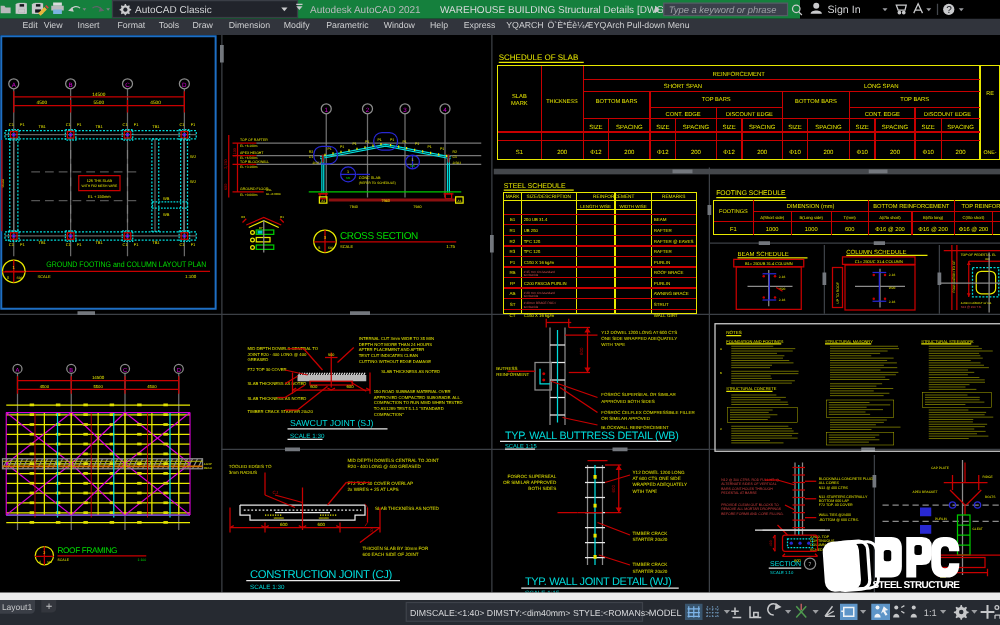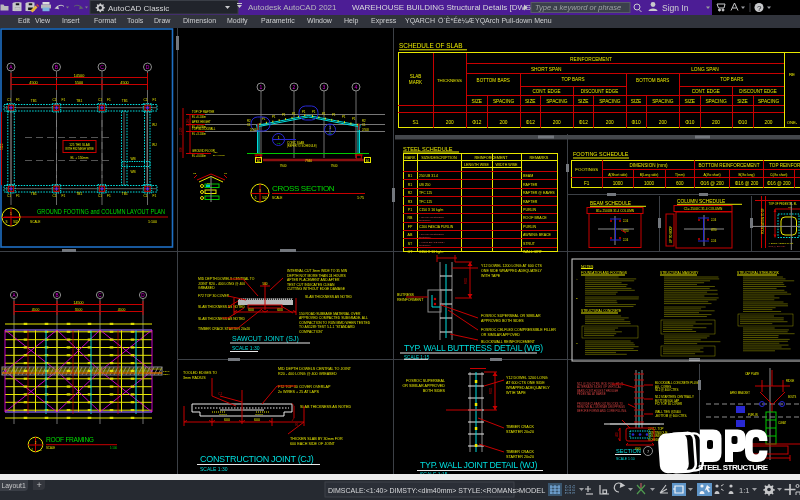--- a/index.html
+++ b/index.html
@@ -1,17 +1,17 @@
 <!DOCTYPE html>
 <html><head><meta charset="utf-8">
 <style>
 html,body{margin:0;padding:0;background:#000;}
 *{box-sizing:border-box;}
 #app{position:relative;width:800px;height:500px;overflow:hidden;background:#000;font-family:"Liberation Sans",sans-serif;}
-#titlebar{position:absolute;left:0;top:0;width:712px;height:15px;background:#4c1d95;color:#c9cacc;}
+#titlebar{position:absolute;left:0;top:0;width:640px;height:15px;background:#15803d;color:#c9cacc;}
 #menubar{position:absolute;left:0;top:15px;width:800px;height:13px;background:#31343c;color:#cfd0d2;font-size:7px;}
 #menubar span{display:inline-block;vertical-align:top;margin-top:2px;}
 #canvas{position:absolute;left:0;top:28px;width:800px;height:446px;background:#000;}
 #hscroll{position:absolute;left:0;top:474px;width:800px;height:6px;background:#ececec;}
 #statusbar{position:absolute;left:0;top:480px;width:800px;height:20px;background:#262a31;}
 </style></head>
 <body>
 <div id="app">
 
 <div id="titlebar">

